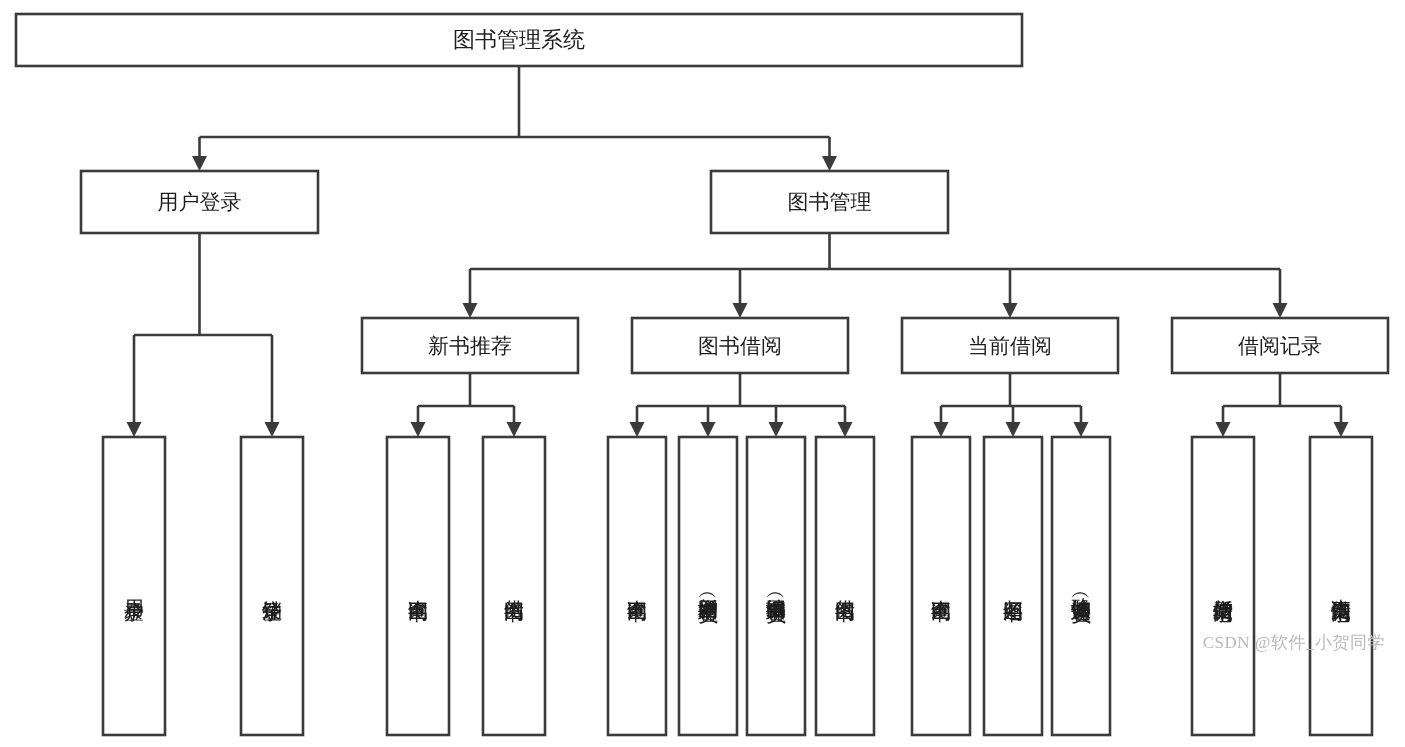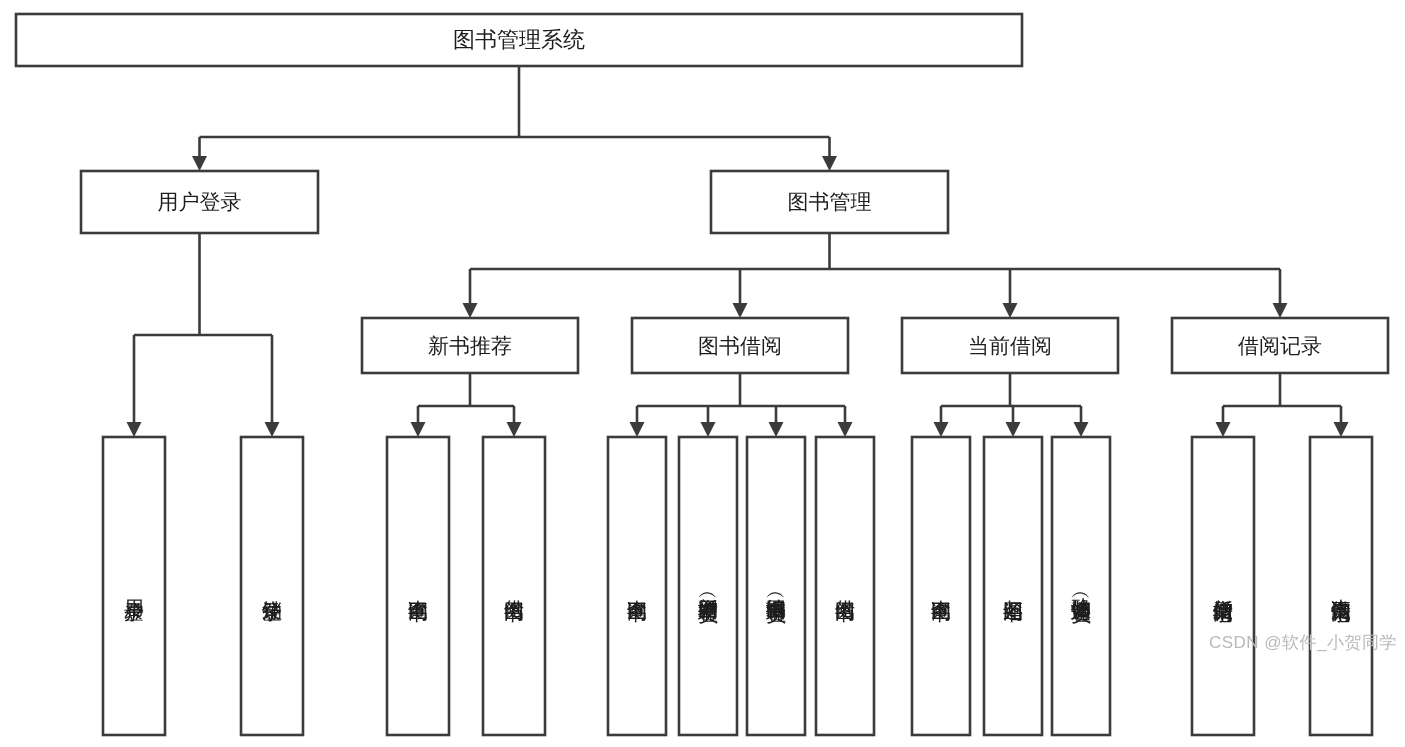--- a/index.html
+++ b/index.html
@@ -65,23 +65,23 @@
     text-orientation: upright;
     font-family: "DejaVu Sans", "Liberation Sans", sans-serif;
     font-size: 20px;
     line-height: 1.06;
     color: #1d1d1d;
     letter-spacing: 1px;
     white-space: nowrap;
   }
   #watermark {
     position: absolute;
-    right: 8px;
+    right: 20px;
     bottom: 4px;
-    font-family: Liberation Sans, sans-serif;
+    font-family: Liberation Serif, serif;
     font-size: 17px;
     color: #b9b9b9;
     letter-spacing: 0.5px;
     user-select: none;
     white-space: nowrap;
     text-align: center;
   }
 </style>
 </head>
 <body>

